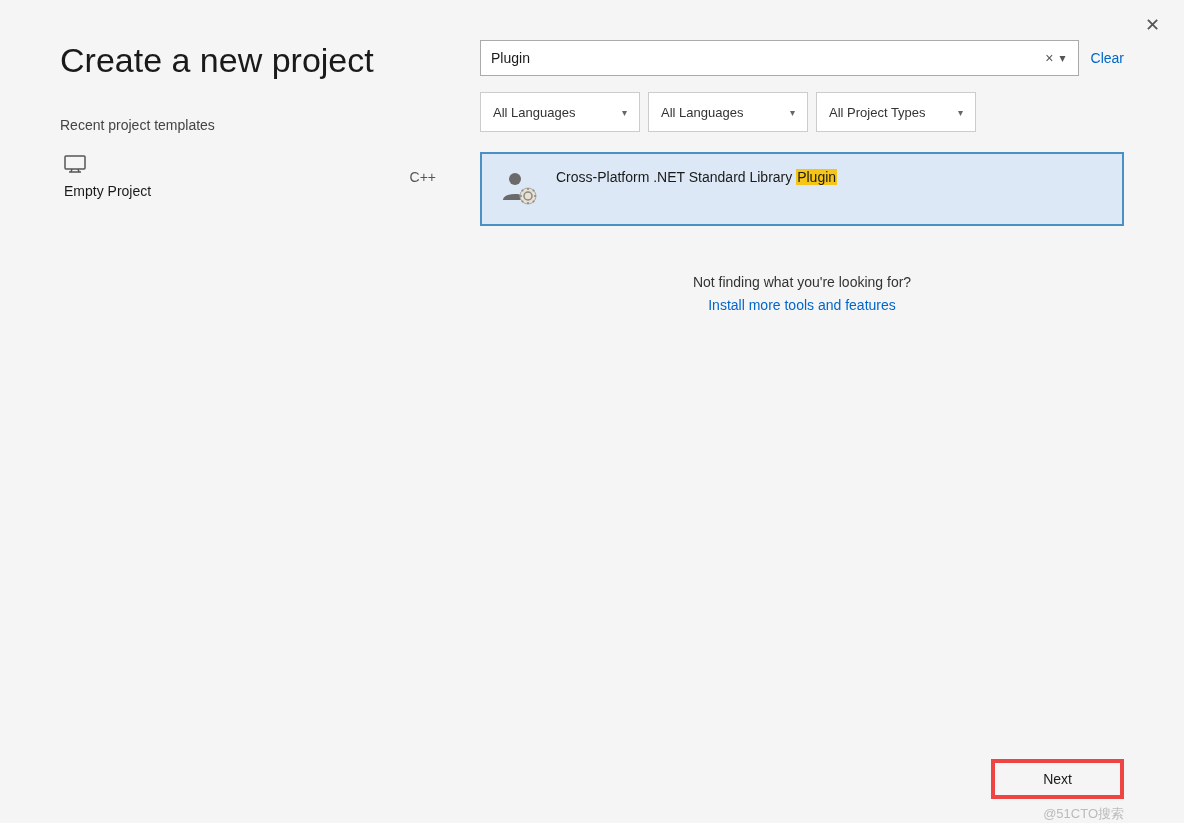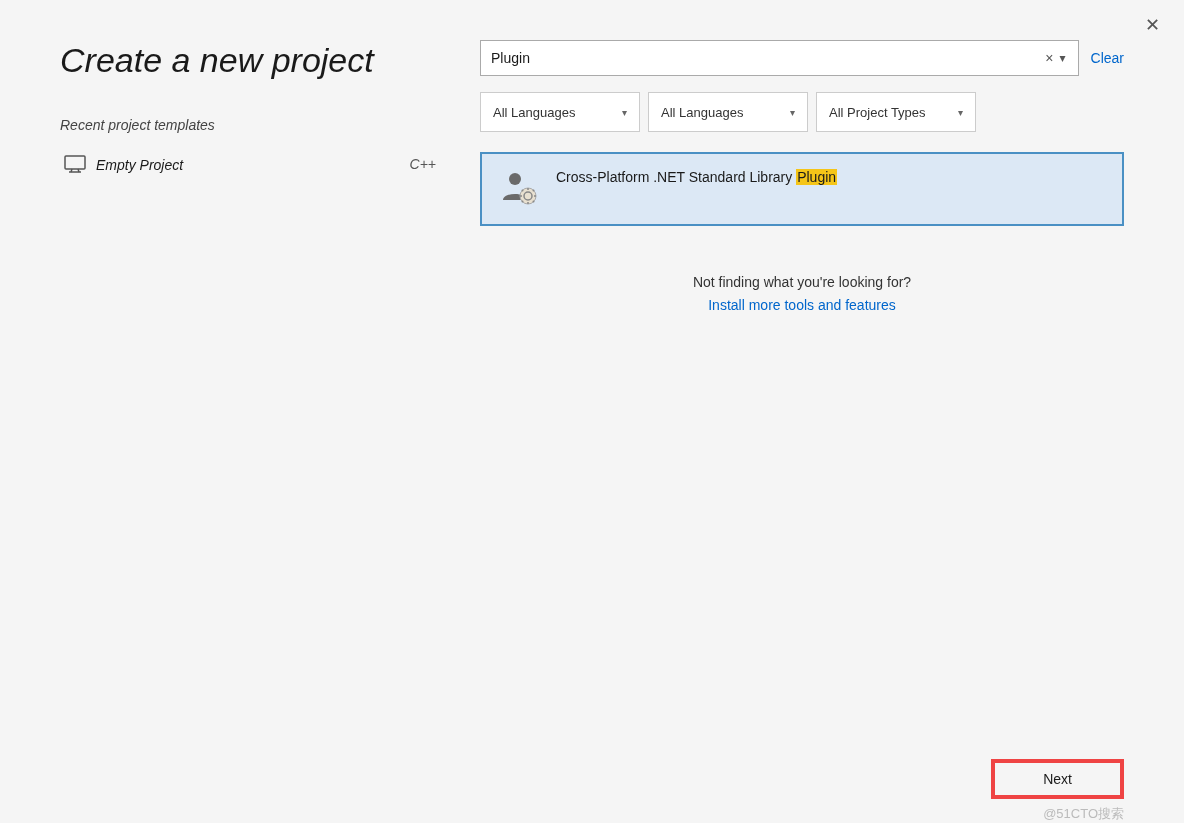--- a/index.html
+++ b/index.html
@@ -44,21 +44,20 @@
     .content {
       display: flex;
       flex: 1;
       padding: 40px 60px 0 60px;
     }
 
     .left-panel {
       width: 420px;
       flex-shrink: 0;
       padding-right: 40px;
-      font-style: italic;
     }
 
     .page-title {
       font-size: 34px;
       font-weight: 300;
       color: #1a1a1a;
       margin-bottom: 36px;
       line-height: 1.2;
     }
 
@@ -72,22 +71,23 @@
     .recent-item {
       display: flex;
       align-items: center;
       justify-content: space-between;
       padding: 6px 4px;
       cursor: pointer;
     }
 
     .recent-item-left {
       display: flex;
-      align-items: flex-end;
+      align-items: flex-start;
       gap: 10px;
+      flex-direction: column;
     }
 
     .recent-item-name {
       font-size: 14px;
       color: #1a1a1a;
     }
 
     .recent-item-type {
       font-size: 14px;
       color: #555;

